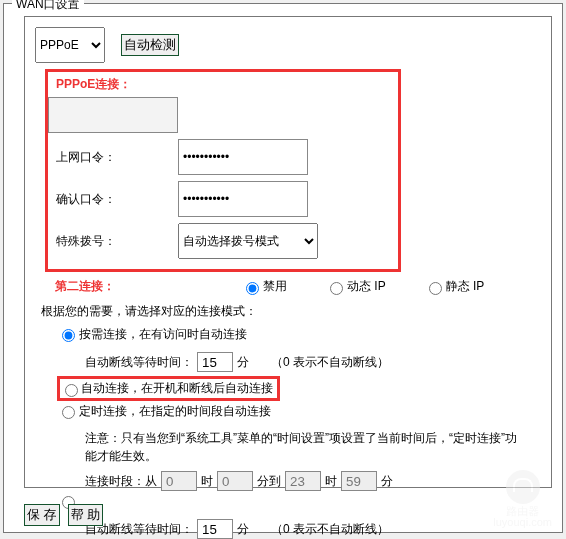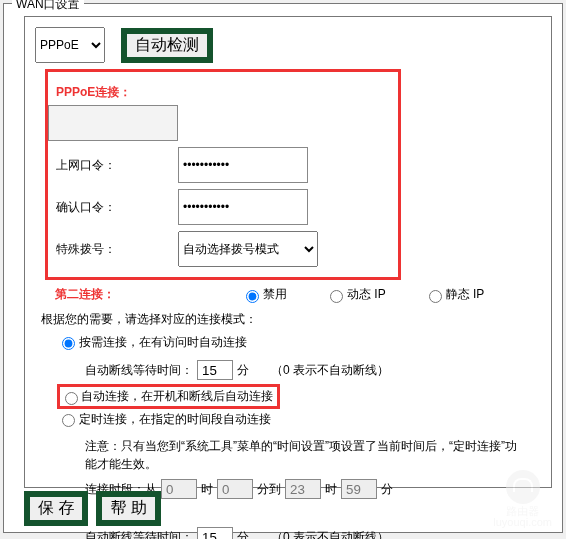--- a/index.html
+++ b/index.html
@@ -52,29 +52,29 @@
   }
   select, .txt {
     font-size: 12px;
     height: 36px;
     box-sizing: border-box;
   }
   select.type-sel {
     width: 70px;
   }
   .btn {
-    font-size: 16px;
-    padding: 1px 8px;
+    font-size: 13px;
+    padding: 1px 2px;
     background: #efefef;
-    border: 6px solid #14532d;
+    border: 1px solid #14532d;
     cursor: pointer;
   }
   .hl-box {
     border: 3px solid #e33;
-    padding: 12px 4px 4px 0;
+    padding: 4px 4px 4px 0;
     margin-bottom: 6px;
     margin-left: 10px;
     margin-right: 140px;
   }
   .hl-title {
     color: #e33;
     font-weight: bold;
     padding-left: 8px;
     margin-bottom: 4px;
   }

